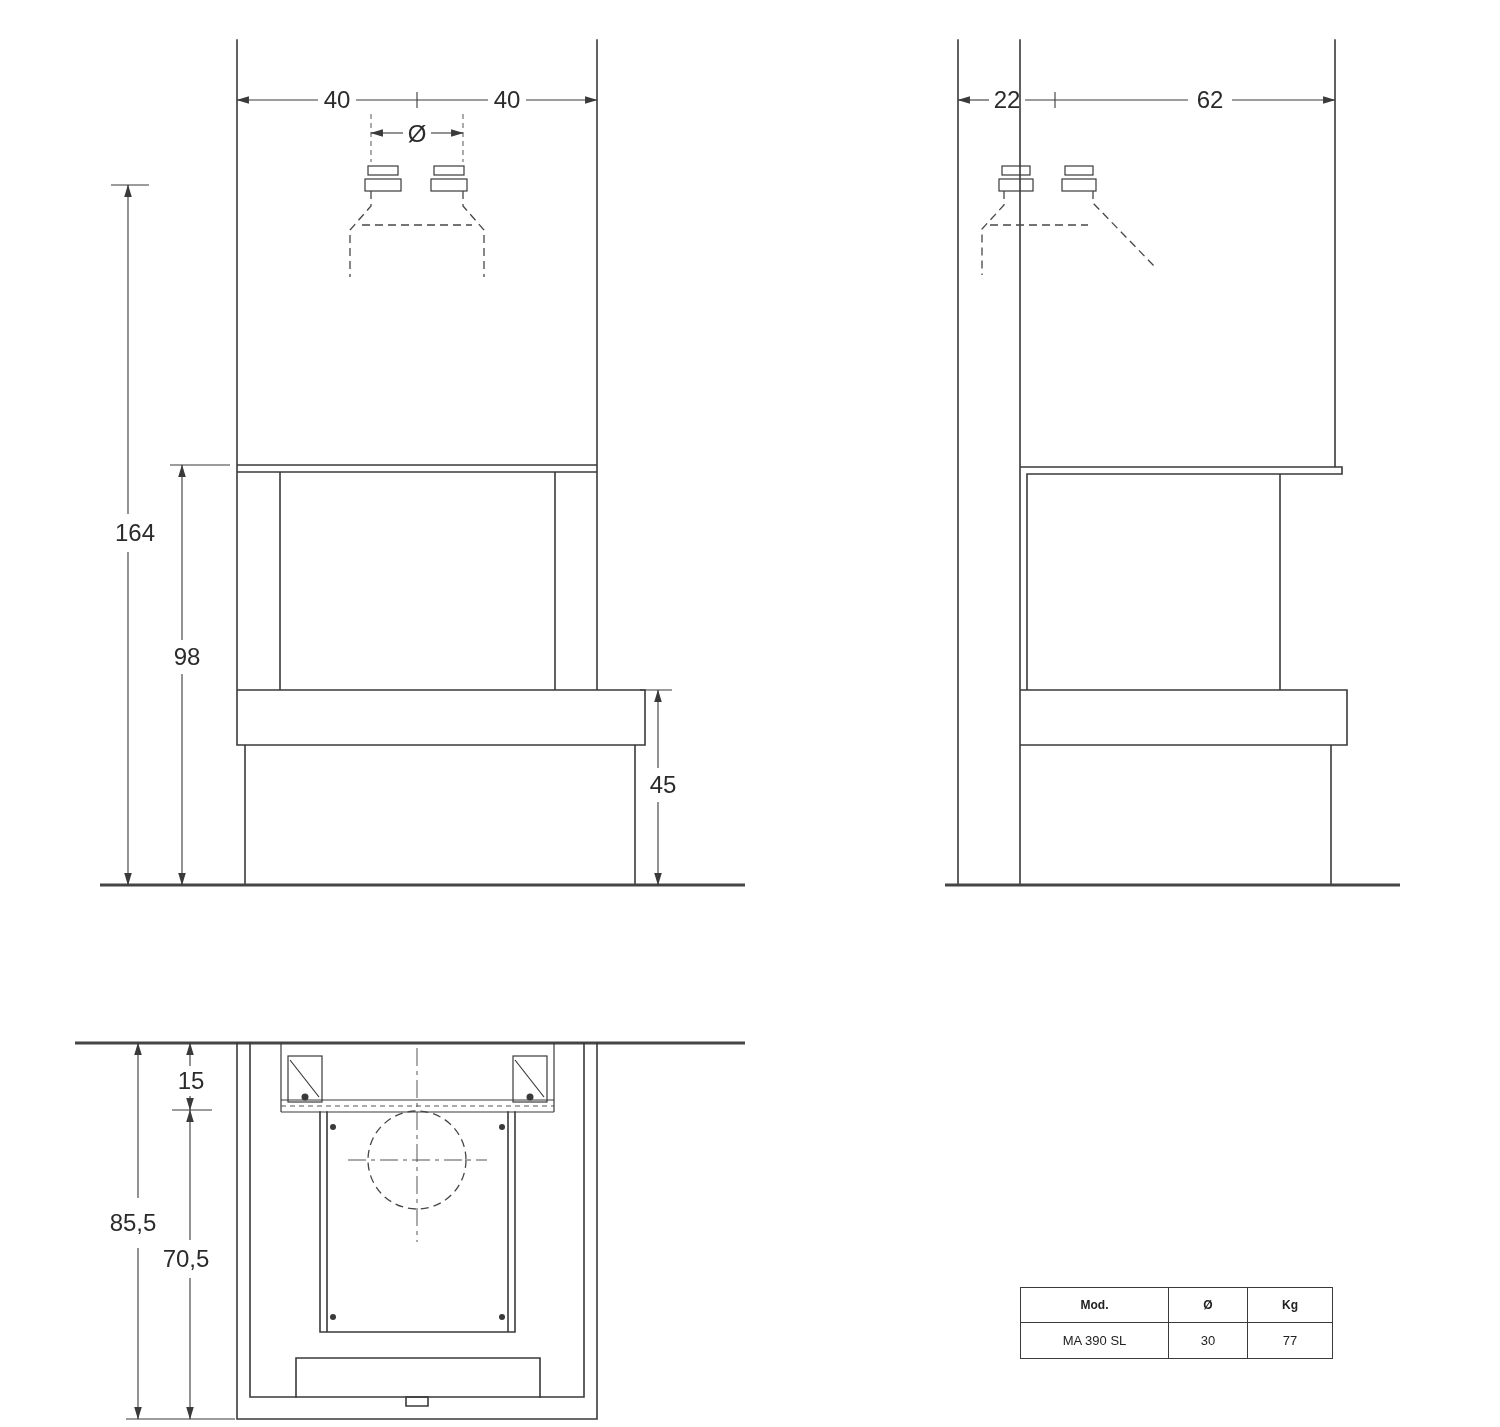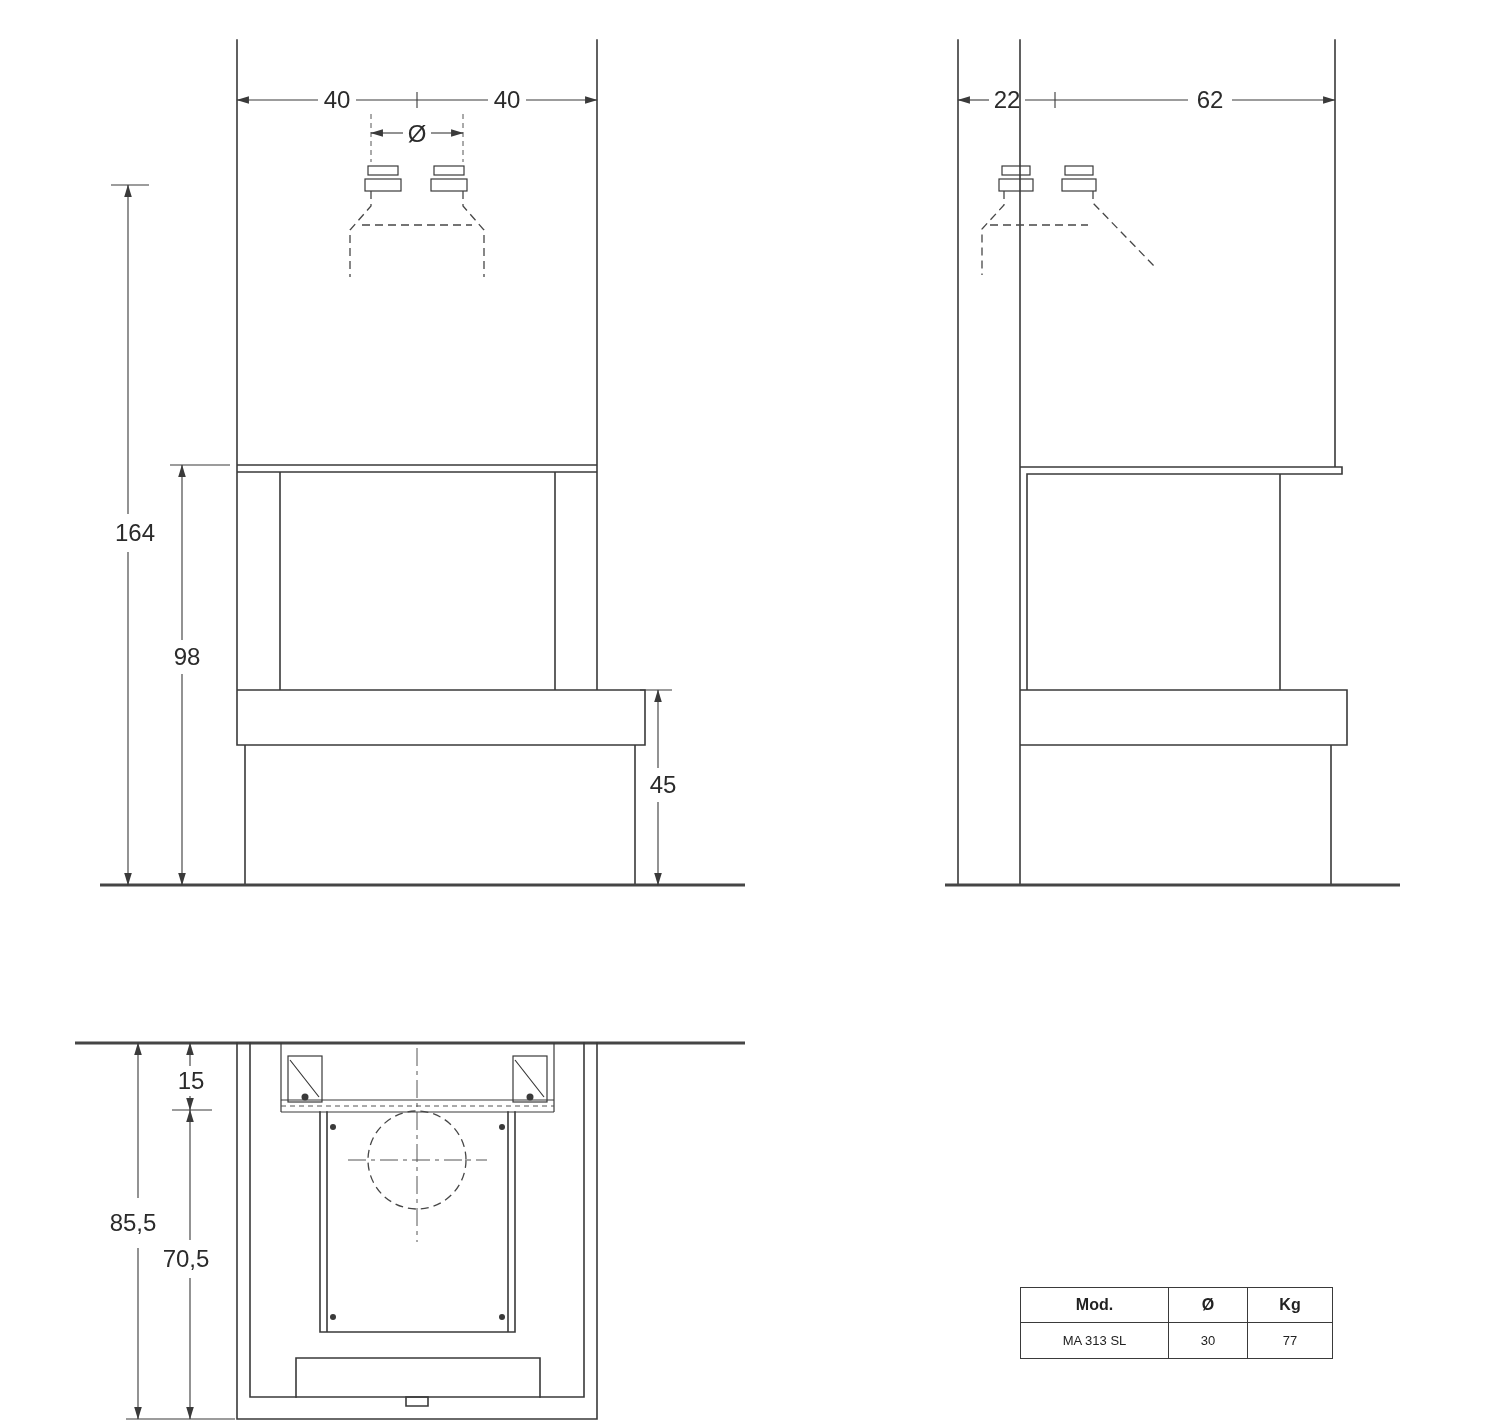--- a/index.html
+++ b/index.html
@@ -25,21 +25,21 @@
     font-family: "Liberation Sans", sans-serif;
     font-size: 24px; fill: #2b2b2b; text-anchor: middle;
   }
 
   .spec-table { position: absolute; left: 1020px; top: 1287px; }
   .spec-table table { border-collapse: collapse; background: #ffffff; }
   .spec-table th, .spec-table td {
     border: 1.5px solid #3a3a3a; text-align: center; vertical-align: middle;
     color: #222222; padding: 0;
   }
-  .spec-table th { height: 35px; font-size: 16px; font-weight: bold; }
+  .spec-table th { height: 35px; font-size: 12px; font-weight: bold; }
   .spec-table td { height: 36px; font-size: 13px; font-weight: normal; }
   .col-mod { width: 148px; }
   .col-dia { width: 79px; }
   .col-kg  { width: 85px; }
 </style>
 </head>
 <body>
 
 <svg class="drawing" width="1500" height="1427" viewBox="0 0 1500 1427">
   <defs>
@@ -149,19 +149,19 @@
 
 <div class="spec-table">
   <table>
     <tbody>
         <tr>
       <th class="col-mod">Mod.</th>
       <th class="col-dia">Ø</th>
       <th class="col-kg">Kg</th>
     </tr>
     <tr>
-      <td class="col-mod">MA 313 SL</td>
+      <td class="col-mod">MA 390 SL</td>
       <td class="col-dia">30</td>
       <td class="col-kg">77</td>
     </tr>
   </tbody>
     </table>
 </div>
 
 </body></html>

